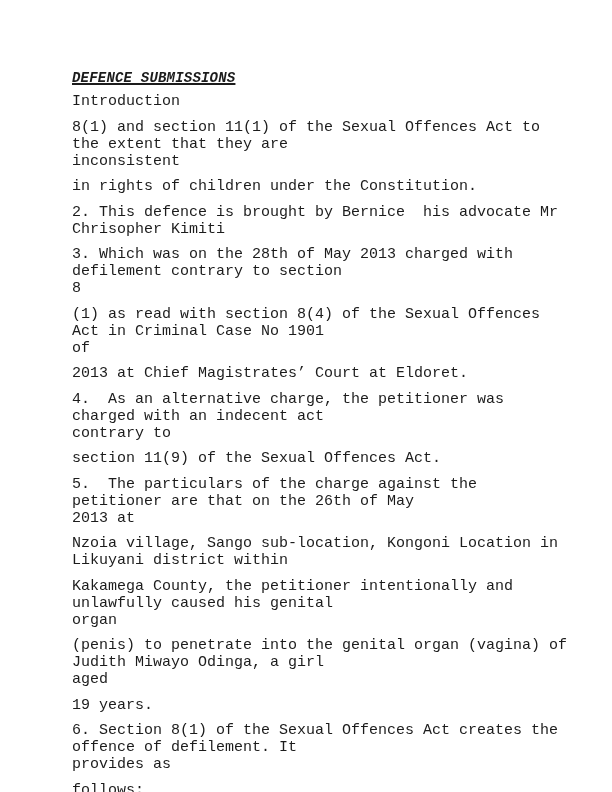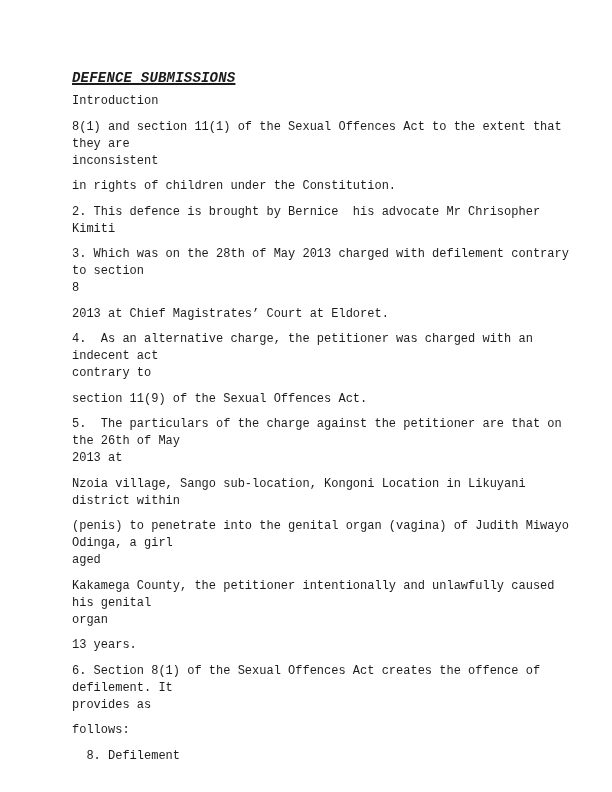--- a/index.html
+++ b/index.html
@@ -26,44 +26,45 @@
     line-height: 20px;
     font-weight: bold;
     font-style: italic;
     text-decoration: underline;
     text-decoration-thickness: 1.5px;
     margin: 0 0 5px 0;
     letter-spacing: 0.2px;
     white-space: pre-wrap;
   }
   .paragraphs p {
-    font-size: 12px;
+    font-size: 15px;
     line-height: 17px;
     margin: 0 0 8.5px 0;
     white-space: pre-wrap; 
   }
 </style>
 </head>
 <body>
 
 <div class="page">
   <div class="content">
     <h1 class="doc-title">DEFENCE SUBMISSIONS</h1>
     <div class="paragraphs">
         <p>Introduction</p>
         <p>8(1) and section 11(1) of the Sexual Offences Act to the extent that they are<br>inconsistent</p>
         <p>in rights of children under the Constitution.</p>
         <p>2. This defence is brought by Bernice  his advocate Mr Chrisopher Kimiti</p>
         <p>3. Which was on the 28th of May 2013 charged with defilement contrary to section<br>8</p>
+        <p>(1) as read with section 8(4) of the Sexual Offences Act in Criminal Case No 1901<br>of</p>
         <p>2013 at Chief Magistrates’ Court at Eldoret.</p>
         <p>4.  As an alternative charge, the petitioner was charged with an indecent act<br>contrary to</p>
         <p>section 11(9) of the Sexual Offences Act.</p>
         <p>5.  The particulars of the charge against the petitioner are that on the 26th of May<br>2013 at</p>
         <p>Nzoia village, Sango sub-location, Kongoni Location in Likuyani district within</p>
+        <p>Kakamega County, the petitioner intentionally and unlawfully caused his genital<br>organ</p>
         <p>(penis) to penetrate into the genital organ (vagina) of Judith Miwayo Odinga, a girl<br>aged</p>
-        <p>Kakamega County, the petitioner intentionally and unlawfully caused his genital<br>organ</p>
-        <p>13 years.</p>
+        <p>19 years.</p>
         <p>6. Section 8(1) of the Sexual Offences Act creates the offence of defilement. It<br>provides as</p>
         <p>follows:</p>
         <p>  8. Defilement</p>
       </div>
   </div>
 </div>
 
 </body></html>

